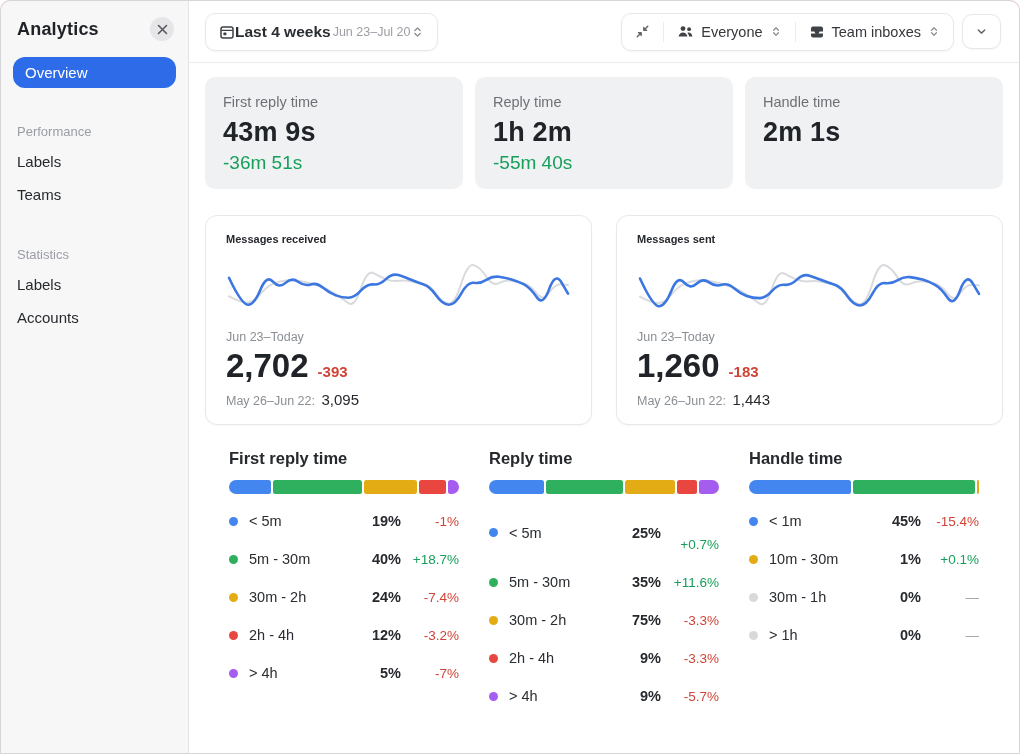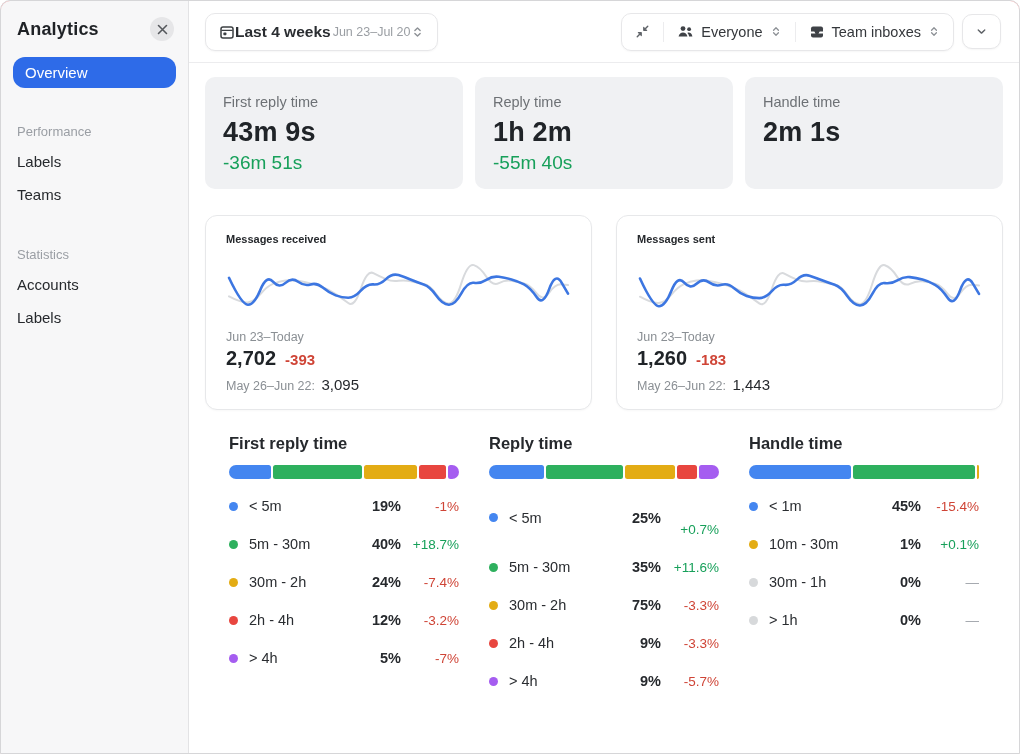--- a/index.html
+++ b/index.html
@@ -37,21 +37,21 @@
   .stat-value { font-size:27px; font-weight:600; color:#202428; margin:7px 0 4px; letter-spacing:.2px; }
   .stat-delta { font-size:19px; font-weight:500; }
 
   
   .charts-row { display:flex; gap:24px; margin-top:26px; }
   .chart-card { flex:1; border:1px solid #e7e8ea; border-radius:12px; padding:17px 20px 16px; box-shadow:0 1px 2px rgba(0,0,0,.03); background:#fff; }
   .chart-title { font-size:11px; font-weight:600; color:#26292d; }
   .spark { width:100%; height:62px; display:block; margin:13px 0 10px; }
   .period-label { font-size:12.5px; color:#8a8f94; }
   .value-row { display:flex; align-items:baseline; gap:9px; margin:3px 0 6px; }
-  .big-value { font-size:20px; font-weight:600; color:#202428; }
+  .big-value { font-size:33px; font-weight:600; color:#202428; }
   .big-delta { font-size:15px; font-weight:600; }
   .prev-row { font-size:12.5px; color:#8a8f94; }
   .prev-value { font-size:15px; color:#26292d; margin-left:3px; }
 
   
   .dist-grid { display:flex; gap:30px; margin-top:24px; padding:0 24px; }
   .dist-col { flex:1; min-width:0; }
   .dist-title { font-size:16.5px; font-weight:600; color:#26292d; margin-bottom:12px; }
   .dist-bar { display:flex; gap:2px; height:14px; margin-bottom:8px; }
   .dist-bar .seg { border-radius:2.5px; }
@@ -78,22 +78,22 @@
               <path d="M1.5 1.5 9.5 9.5 M9.5 1.5 1.5 9.5" stroke="#55585c" stroke-width="1.6" stroke-linecap="round"></path>
             </svg>
         </span>
       </div>
     </div>
     <div class="nav-item-active">Overview</div>
     <div class="side-section">Performance</div>
     <div class="nav-item">Labels</div>
     <div class="nav-item">Teams</div>
     <div class="side-section">Statistics</div>
+    <div class="nav-item">Labels</div>
     <div class="nav-item">Accounts</div>
-    <div class="nav-item">Labels</div>
   </div>
 
   <div class="main">
     <div class="topbar">
       <div class="pill date-pill">
         <span class="ic">
           <svg width="16" height="16" viewBox="0 0 16 16">
               <rect x="2" y="3" width="12" height="11" rx="2" fill="none" stroke="#3c4043" stroke-width="1.5"></rect>
               <line x1="2.4" y1="6.4" x2="13.6" y2="6.4" stroke="#3c4043" stroke-width="1.4"></line>
               <rect x="4.4" y="8.6" width="3" height="2.6" rx="0.6" fill="#3c4043"></rect>

